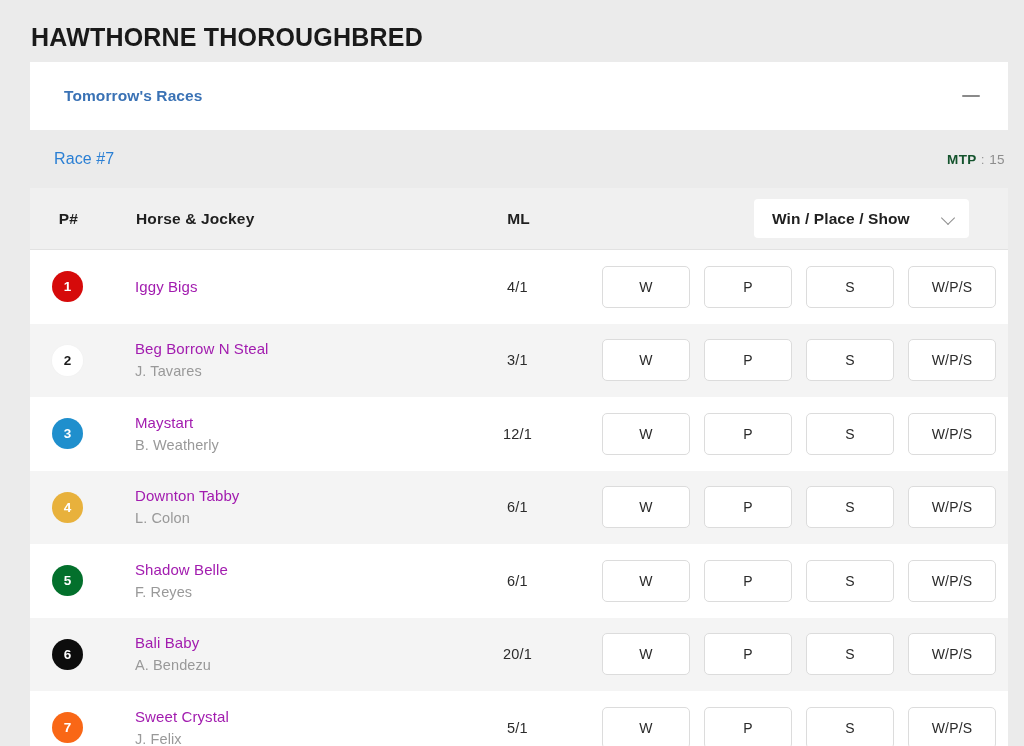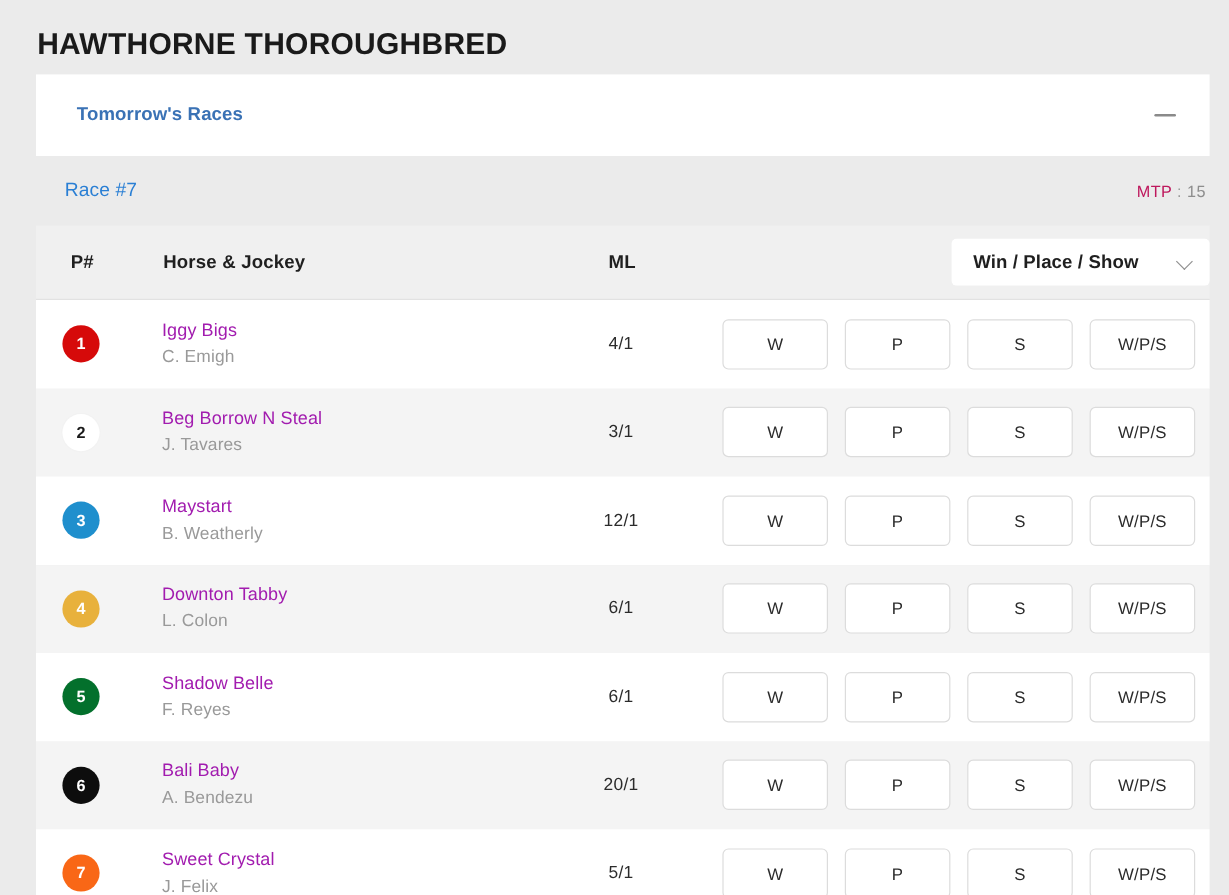--- a/index.html
+++ b/index.html
@@ -80,21 +80,21 @@
     color: #2a7fd4;
     letter-spacing: 0.1px;
     cursor: pointer;
   }
   .mtp {
     font-size: 13.5px;
     color: #8d8d8d;
     letter-spacing: 0.4px;
     padding-right: 0px;
   }
-  .mtp .mtp-key { font-weight: normal; color: #be185d; text-align: center; }
+  .mtp .mtp-key { font-weight: bold; color: #14532d; text-align: center; }
   .mtp .mtp-sep { color: #9a9a9a; }
   .mtp .mtp-val { color: #8d8d8d; }
 
   
   .table { width: 100%; }
 
   .thead {
     background: #f0f0f0;
     height: 62px;
     display: flex;
@@ -110,21 +110,21 @@
 
   
   .col-pnum  { width: 75px;  display: flex; justify-content: center; flex: none; }
   .col-horse { width: 355px; flex: none; padding-left: 30px; }
   .col-ml    { width: 115px; flex: none; display: flex; justify-content: center; }
   .col-bets  { flex: 1; display: flex; align-items: center; gap: 14px; padding-left: 27px; }
 
   .thead .col-pnum  { padding-left: 2px; }
   .thead .col-horse { padding-left: 31px; }
   .thead .col-ml    { padding-left: 2px; }
-  .thead .col-bets  { padding-left: 0; justify-content: flex-end; padding-left: 140px; }
+  .thead .col-bets  { padding-left: 0; justify-content: center; padding-left: 140px; }
 
   
   .dropdown {
     background: #ffffff;
     border-radius: 4px;
     height: 39px;
     width: 215px;
     display: flex;
     align-items: center;
     justify-content: space-between;
@@ -252,21 +252,20 @@
       </div>
     </div>
 
     <div id="rows-container">
         <div class="row">
           <div class="col-pnum">
             <div class="badge" style="background: rgb(214, 10, 10); color: rgb(255, 255, 255);">1</div>
           </div>
           <div class="col-horse">
             <div class="horse-name">Iggy Bigs</div>
-            <div class="jockey-name">C. Emigh</div>
           </div>
           <div class="col-ml">
             <span class="ml-odds">4/1</span>
           </div>
           <div class="col-bets">
             <button class="bet-btn">W</button>
             <button class="bet-btn">P</button>
             <button class="bet-btn">S</button>
             <button class="bet-btn">W/P/S</button>
           </div>

